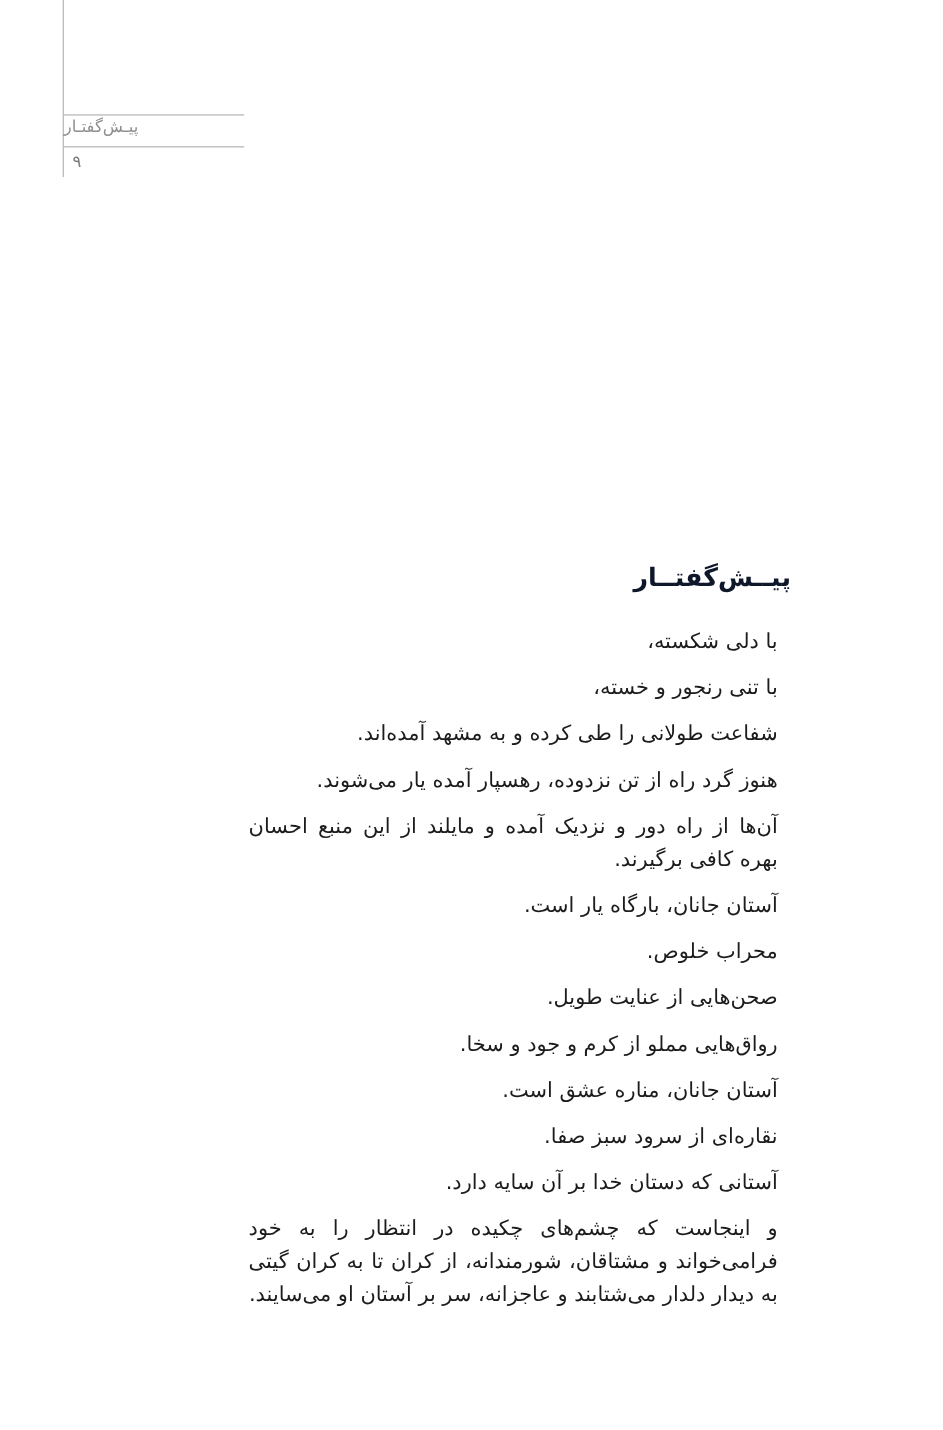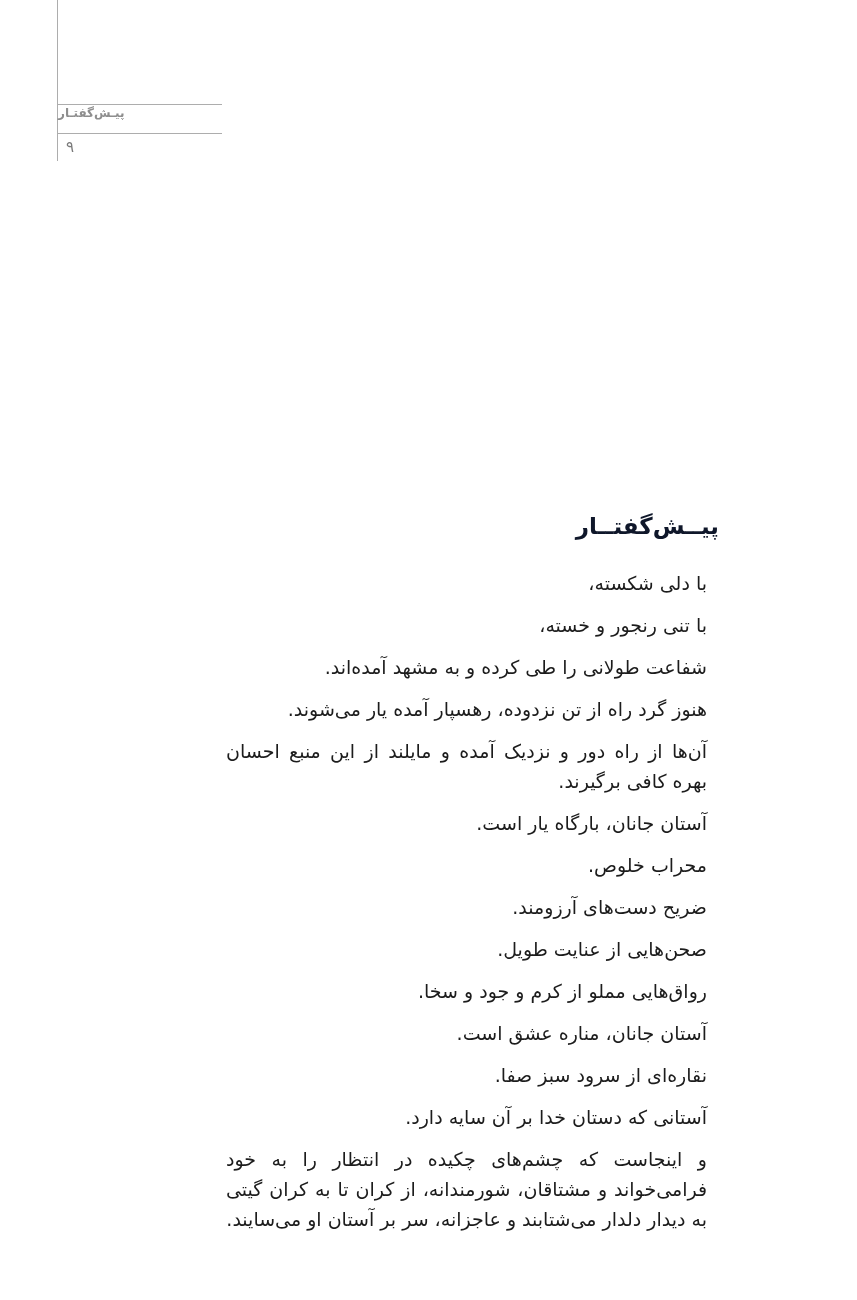--- a/index.html
+++ b/index.html
@@ -26,22 +26,22 @@
     background: #adadad;
   }
   .h-rule.top { top: 104px; }
   .h-rule.bottom { top: 133px; }
   .running-head {
     position: absolute;
     left: 58px; top: 106px;
     width: 160px;
     direction: rtl;
     text-align: left; 
-    font-size: 12px;
-    font-weight: 700;
+    font-size: 15px;
+    font-weight: 400;
     color: #8e8e8e;
     letter-spacing: 0.5px;
     white-space: nowrap;
   }
   .page-number {
     position: absolute;
     left: 66px; top: 138px;
     font-size: 15px;
     color: #7a7a7a;
   }
@@ -87,20 +87,19 @@
 <div class="section-title">پیــش‌گفتــار</div>
 
 <div class="preface-body">
   <p>با دلی شکسته،</p>
   <p>با تنی رنجور و خسته،</p>
   <p>شفاعت طولانی را طی کرده و به مشهد آمده‌اند.</p>
   <p>هنوز گرد راه از تن نزدوده، رهسپار آمده یار می‌شوند.</p>
   <p>آن‌ها از راه دور و نزدیک آمده و مایلند از این منبع احسان بهره کافی برگیرند.</p>
   <p>آستان جانان، بارگاه یار است.</p>
   <p>محراب خلوص.</p>
-  <p>ضریح دست‌های آرزومند.</p>
   <p>صحن‌هایی از عنایت طویل.</p>
   <p>رواق‌هایی مملو از کرم و جود و سخا.</p>
   <p>آستان جانان، مناره عشق است.</p>
   <p>نقاره‌ای از سرود سبز صفا.</p>
   <p>آستانی که دستان خدا بر آن سایه دارد.</p>
   <p>و اینجاست که چشم‌های چکیده در انتظار را به خود فرامی‌خواند و مشتاقان، شورمندانه، از کران تا به کران گیتی به دیدار دلدار می‌شتابند و عاجزانه، سر بر آستان او می‌سایند.</p>
 </div>
 
 </body></html>

